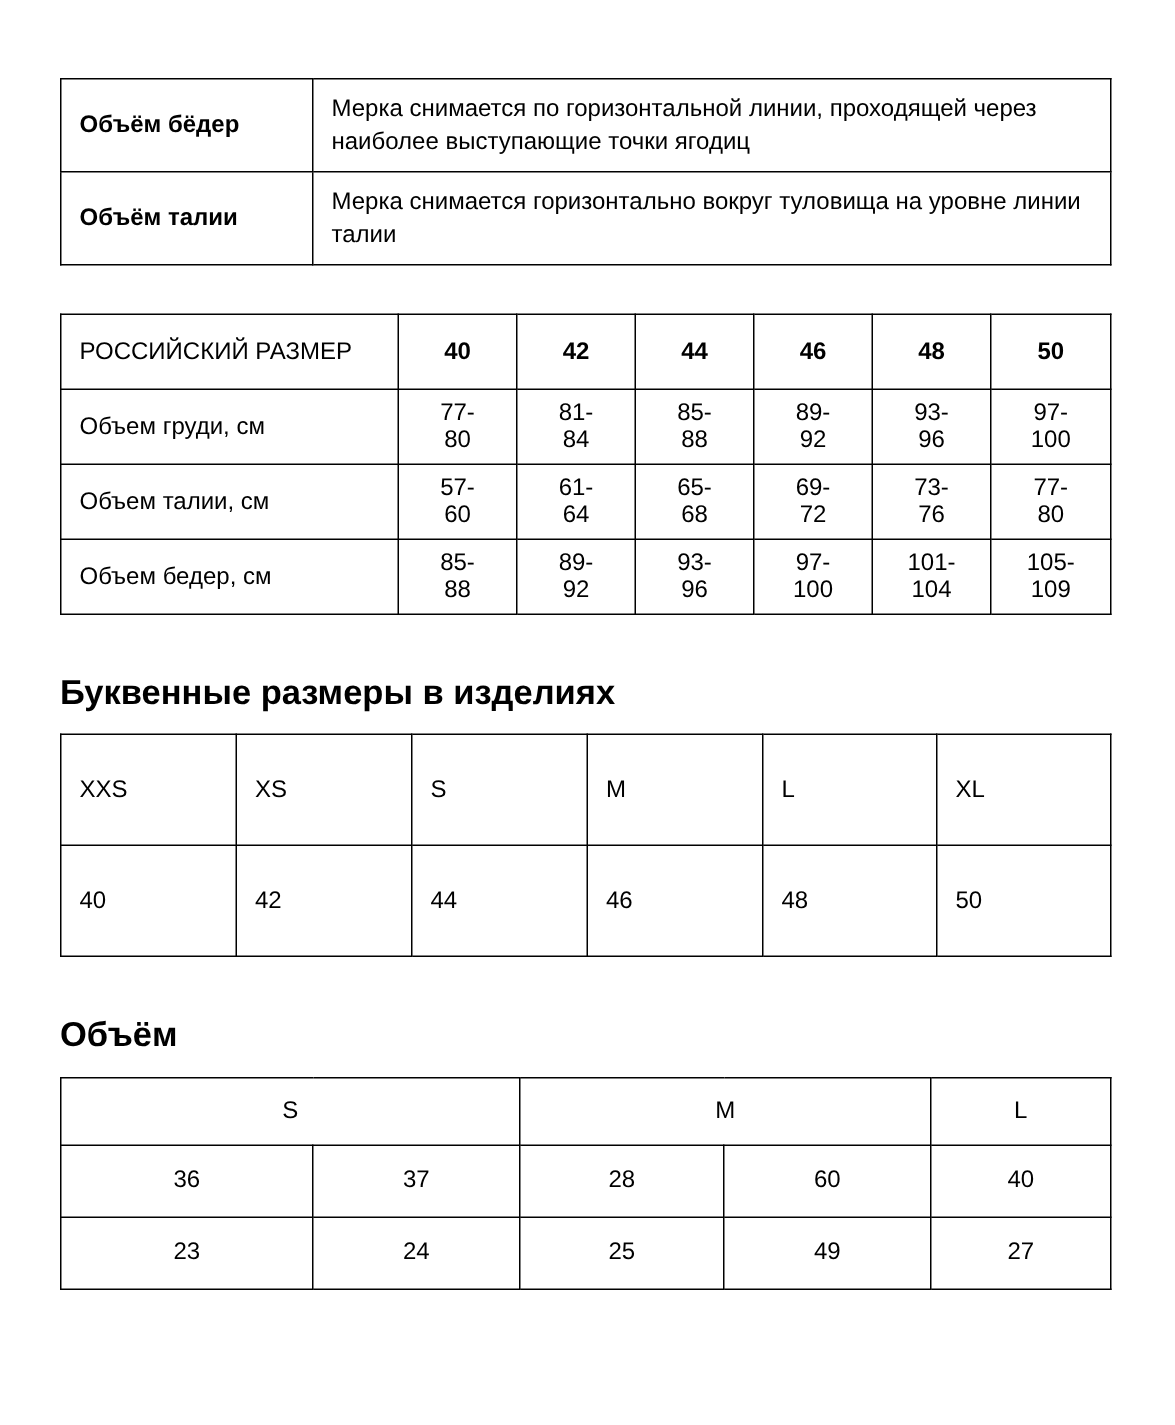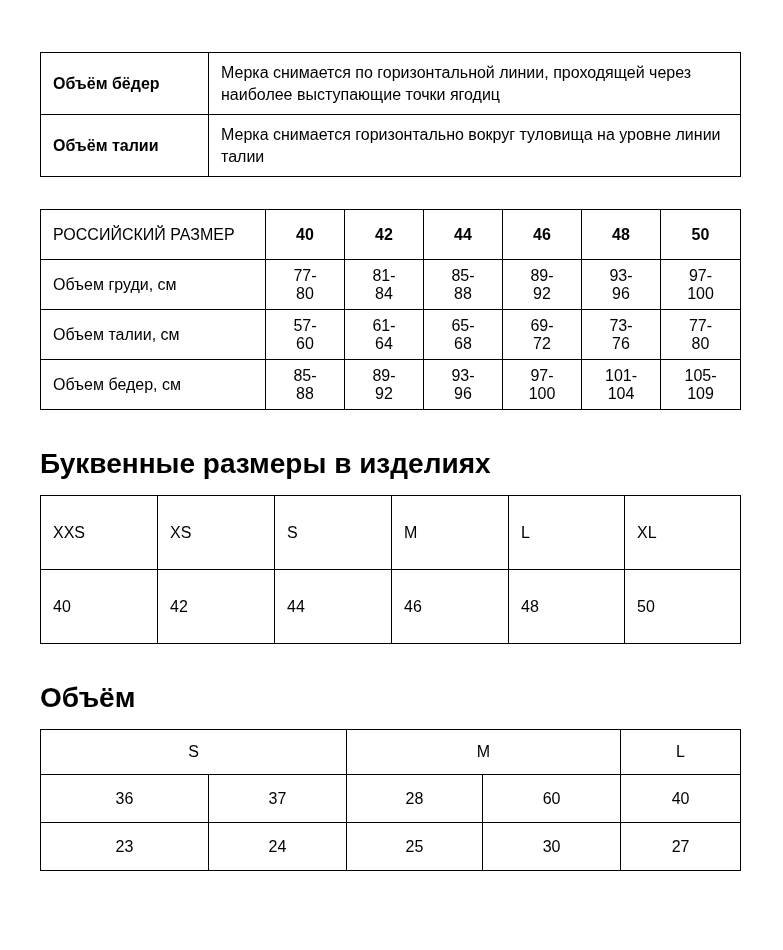--- a/index.html
+++ b/index.html
@@ -30,21 +30,21 @@
   .t-measure .c-desc { line-height: 1.35; }
 
   
   .t-rus { margin-top: 32px; }
   .t-rus tr { height: 50px; }
   .t-rus td { text-align: center; padding: 4px 22px; }
   .t-rus .c-rowlabel { text-align: left; padding-left: 12px; }
   .t-rus .c-bold { font-weight: bold; }
 
   h2 {
-    font-size: 28px;
+    font-size: 23px;
     font-weight: bold;
     line-height: 1.15;
     margin: 38px 0 15px 0;
   }
 
   
   .t-letters tr { height: 74px; }
   .t-letters td { padding-left: 12px; }
 
   
@@ -175,19 +175,19 @@
         <td>36</td>
         <td>37</td>
         <td>28</td>
         <td>60</td>
         <td>40</td>
       </tr>
       <tr class="r-data">
         <td>23</td>
         <td>24</td>
         <td>25</td>
-        <td>30</td>
+        <td>49</td>
         <td>27</td>
       </tr>
     </tbody>
   </table>
 
 </div>
 
 </body></html>

